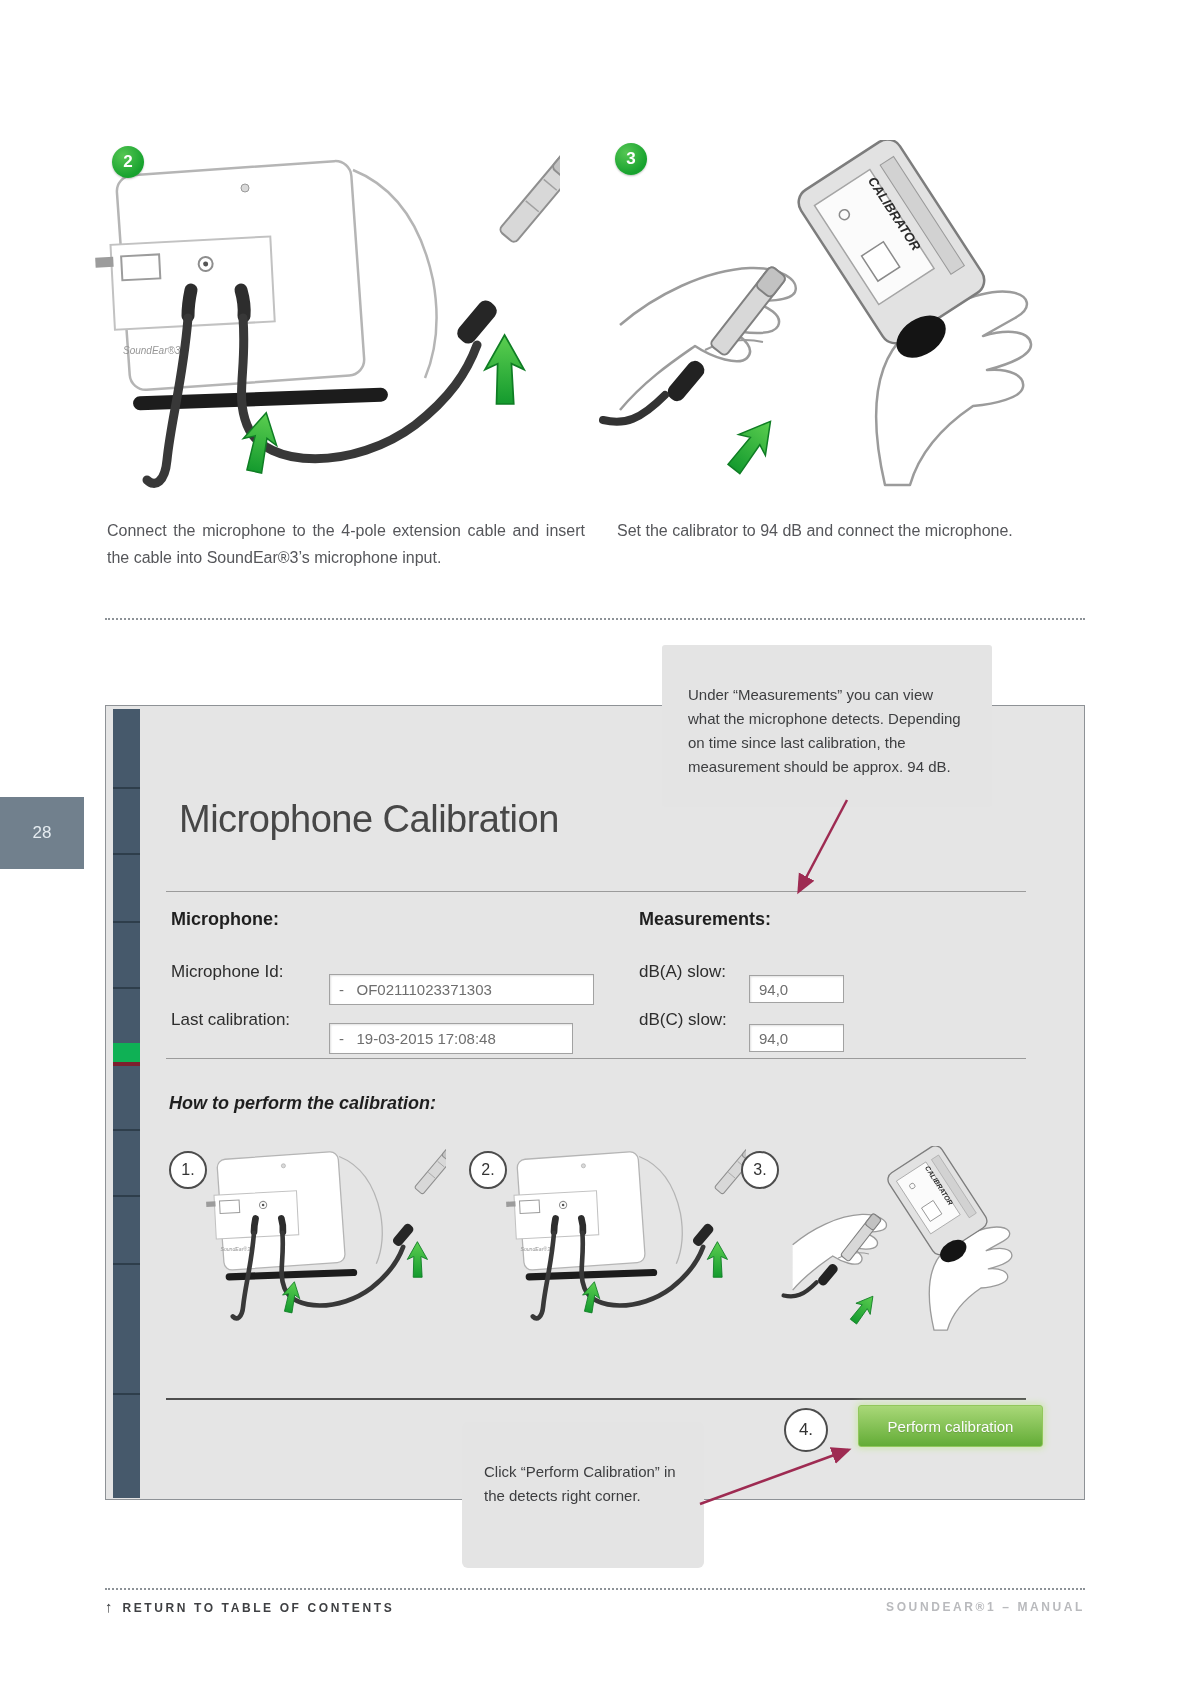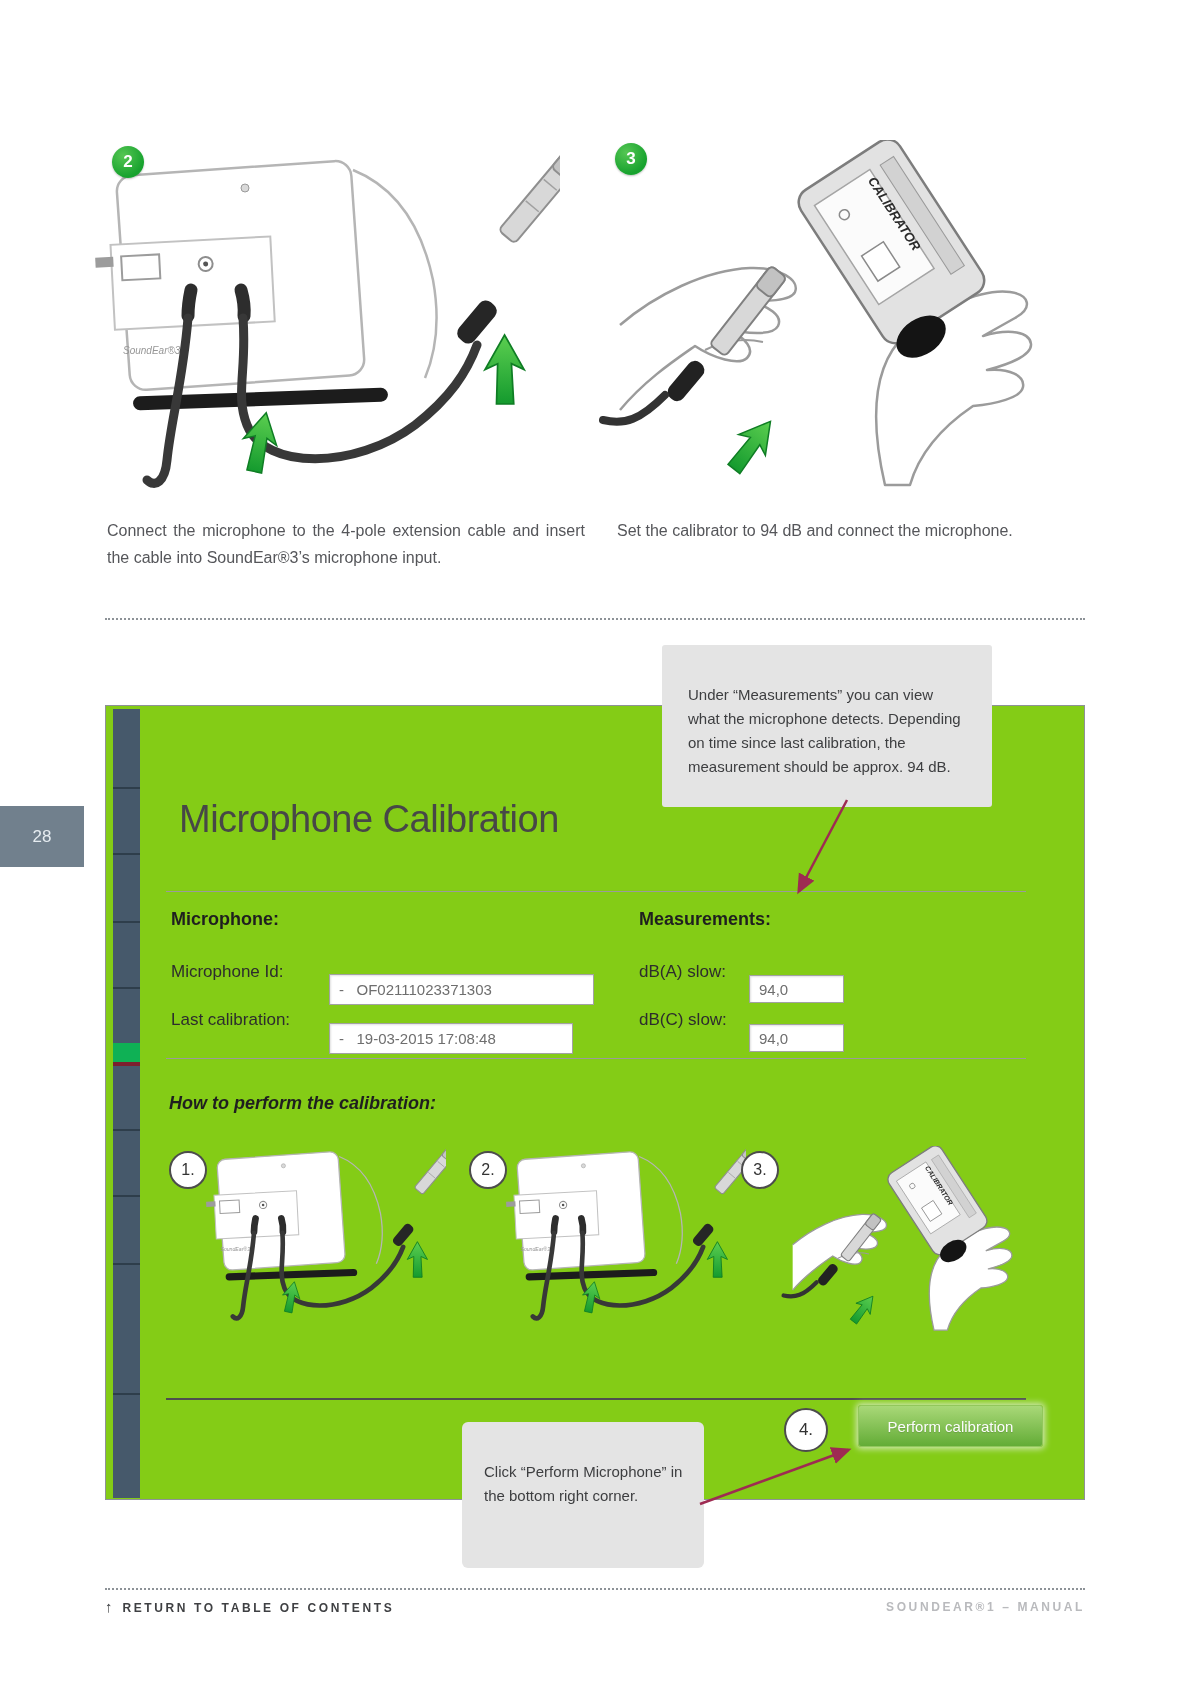--- a/index.html
+++ b/index.html
@@ -15,21 +15,21 @@
   .numcircle{border:2px solid #4c4c4c;border-radius:50%;background:#fff;color:#333;
              display:flex;align-items:center;justify-content:center;font-size:16px;}
 
   
   .caption{font-size:16px;line-height:1.68;color:#55565a;}
   .callout{background:#e4e4e4;border-radius:3px;color:#3d3e40;font-size:15px;line-height:1.6;box-sizing:border-box;}
 
   .dotted{border-top:2px dotted #8d9297;height:0;}
 
   
-  .appwin{background:#84cc16;border:1px solid #8e9296;box-sizing:border-box;}
+  .appwin{background:#e5e5e5;border:1px solid #8e9296;box-sizing:border-box;}
   .sidebar{background:#46596b;}
   .sidebar .seg-line{position:absolute;left:0;width:100%;height:2px;background:#2e3e4b;}
   .sidebar .seg-green{position:absolute;left:0;width:100%;background:#0fb155;}
   .sidebar .seg-red{position:absolute;left:0;width:100%;background:#7c1f2e;}
 
   .app-title{font-size:38px;color:#474747;letter-spacing:-.5px;font-family:"Liberation Sans",sans-serif;}
   .hrule{height:1px;background:#9b9b9b;}
   .hrule-dark{height:2px;background:#4e4e4e;}
   .sec-head{font-size:18px;font-weight:bold;color:#1f1f1f;}
   .fld-label{font-size:17px;color:#2d2d2d;}
@@ -201,33 +201,33 @@
     </div>
 
     <div class="hrule-dark abs" style="left:60px;top:692px;width:860px;"></div>
 
     <div class="numcircle abs" style="left:678px;top:702px;width:40px;height:40px;font-size:17px;">4.</div>
     <button class="perform-btn abs" style="left:752px;top:699px;width:185px;height:42px;">Perform calibration</button>
   </div>
 
   <div class="callout abs" style="left:662px;top:645px;width:330px;height:162px;padding:38px 26px 0 26px;">Under “Measurements” you can view what the microphone detects. Depending on time since last calibration, the measurement should be approx. 94 dB.</div>
 
-  <div class="callout abs" style="left:462px;top:1422px;width:242px;height:146px;padding:38px 20px 0 22px;border-radius:6px;">Click “Perform Microphone” in the bottom right corner.</div>
+  <div class="callout abs" style="left:462px;top:1422px;width:242px;height:146px;padding:38px 20px 0 22px;border-radius:6px;">Click “Perform Calibration” in the detects right corner.</div>
 
   <svg class="abs" style="left:0;top:0;pointer-events:none;" width="1190" height="1684">
     <defs>
       <marker id="redhead" markerWidth="10" markerHeight="10" refX="6.5" refY="3.5" orient="auto">
         <path d="M0 0 L8 3.5 L0 7 Z" fill="#9e2b52"></path>
       </marker>
     </defs>
     <line x1="847" y1="800" x2="799" y2="891" stroke="#9e2b52" stroke-width="2.5" marker-end="url(#redhead)"></line>
     <line x1="700" y1="1504" x2="848" y2="1450" stroke="#9e2b52" stroke-width="2.5" marker-end="url(#redhead)"></line>
   </svg>
 
-  <div class="page-tab abs" style="left:0;top:797px;width:84px;height:61px;margin-top:9px;">28</div>
+  <div class="page-tab abs" style="left:0;top:797px;width:84px;height:72px;">28</div>
 
   <div class="dotted abs" style="left:105px;top:1588px;width:980px;"></div>
   <div class="footer-row abs" style="left:105px;top:1598px;width:980px;">
     <div class="footer-left">
       <span class="up">↑</span><span>RETURN TO TABLE OF CONTENTS</span>
     </div>
     <div class="footer-right">SOUNDEAR®1 – MANUAL</div>
   </div>
 
 </div>

